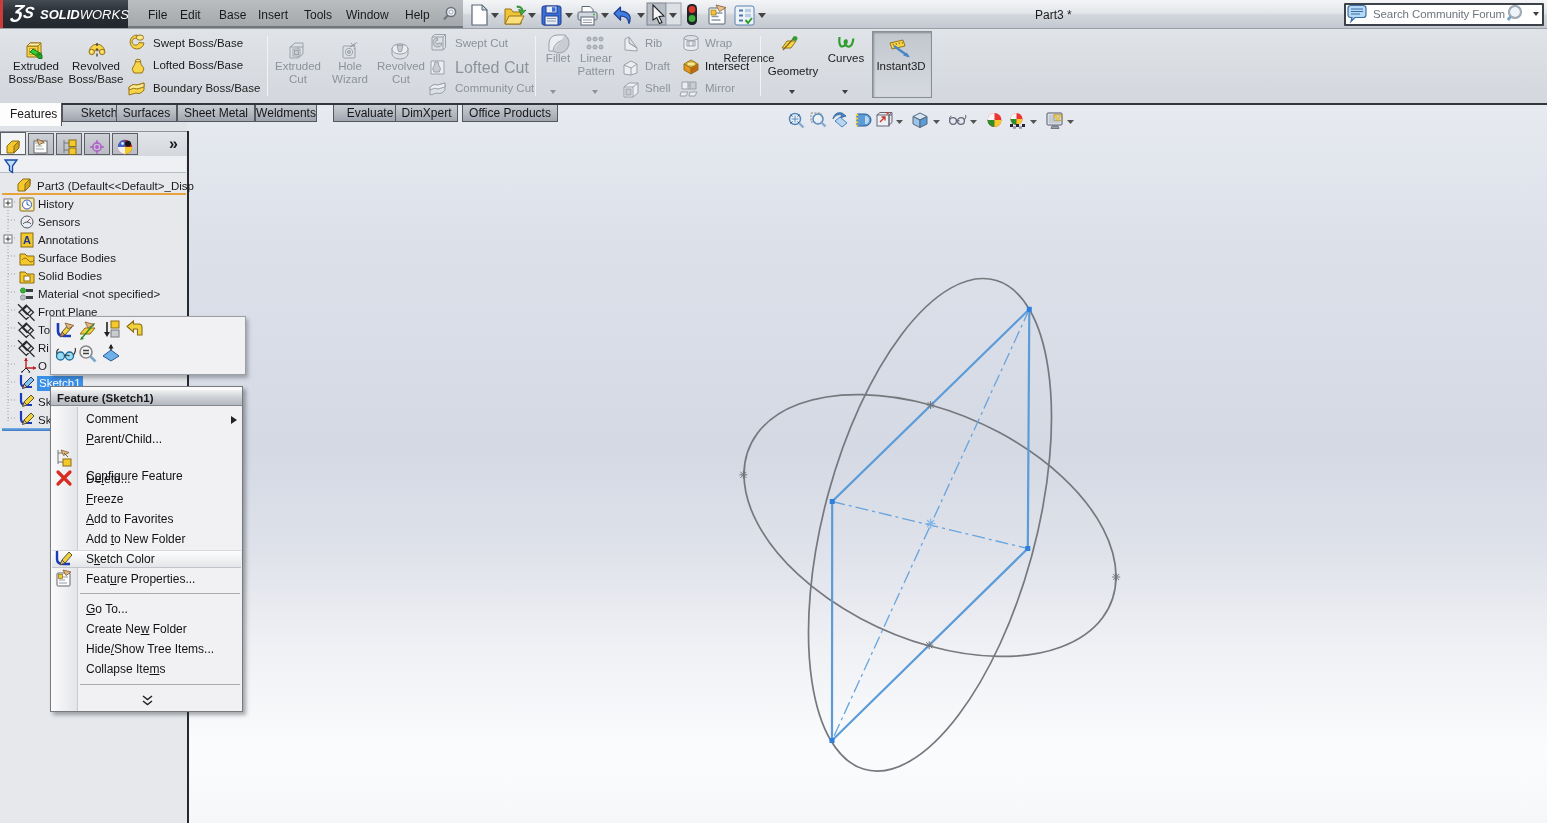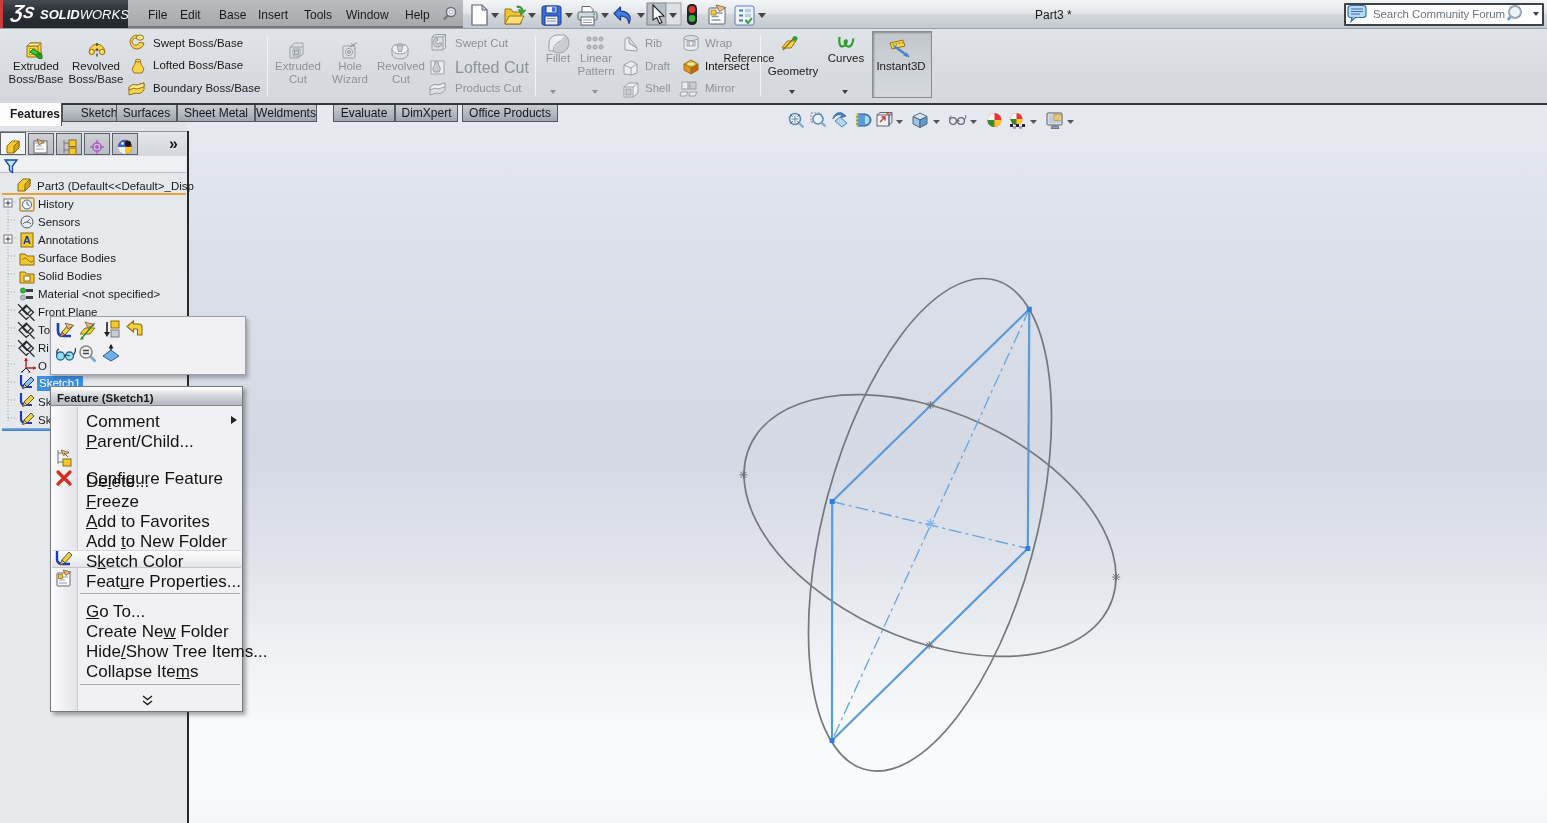--- a/index.html
+++ b/index.html
@@ -135,21 +135,21 @@
 <div class="tx" style="left:153px;top:82px;font-size:11.5px">Boundary Boss/Base</div>
 
 <div class="tx" style="left:298px;top:60px;font-size:11.5px;color:#8d9299;transform:translateX(-50%)">Extruded</div>
 <div class="tx" style="left:298px;top:73px;font-size:11.5px;color:#8d9299;transform:translateX(-50%)">Cut</div>
 <div class="tx" style="left:350px;top:60px;font-size:11.5px;color:#8d9299;transform:translateX(-50%)">Hole</div>
 <div class="tx" style="left:350px;top:73px;font-size:11.5px;color:#8d9299;transform:translateX(-50%)">Wizard</div>
 <div class="tx" style="left:401px;top:60px;font-size:11.5px;color:#8d9299;transform:translateX(-50%)">Revolved</div>
 <div class="tx" style="left:401px;top:73px;font-size:11.5px;color:#8d9299;transform:translateX(-50%)">Cut</div>
 <div class="tx" style="left:455px;top:37px;font-size:11.5px;color:#8d9299">Swept Cut</div>
 <div class="tx" style="left:455px;top:59px;font-size:16px;color:#8d9299">Lofted Cut</div>
-<div class="tx" style="left:455px;top:82px;font-size:11.5px;color:#8d9299">Products Cut</div>
+<div class="tx" style="left:455px;top:82px;font-size:11.5px;color:#8d9299">Community Cut</div>
 
 <div class="tx" style="left:558px;top:52px;font-size:11.5px;color:#8d9299;transform:translateX(-50%)">Fillet</div>
 <div class="tx" style="left:596px;top:52px;font-size:11.5px;color:#8d9299;transform:translateX(-50%)">Linear</div>
 <div class="tx" style="left:596px;top:65px;font-size:11.5px;color:#8d9299;transform:translateX(-50%)">Pattern</div>
 <div class="tx" style="left:645px;top:37px;font-size:11.5px;color:#8d9299">Rib</div>
 <div class="tx" style="left:645px;top:60px;font-size:11.5px;color:#8d9299">Draft</div>
 <div class="tx" style="left:645px;top:82px;font-size:11.5px;color:#8d9299">Shell</div>
 <div class="tx" style="left:705px;top:37px;font-size:11.5px;color:#8d9299">Wrap</div>
 <div class="tx" style="left:705px;top:60px;font-size:11.5px;color:#111">Intersect</div>
 <div class="tx" style="left:705px;top:82px;font-size:11.5px;color:#8d9299">Mirror</div>
@@ -307,26 +307,26 @@
       <path d="M4 4.5 l.5 2 M7 4 l.5 2 M10 3.3 l.5 2 M13 2.7 l.5 2" stroke="#99741a"></path>
       <path d="M5 7 l14 10" stroke="#4a86c8" stroke-width="2.4"></path>
       <path d="M21 18.5 l-7 -2 3.5 -3 z" fill="#4a86c8"></path>
     </g>
 </svg>
 
 <style>
 .tab{position:absolute;z-index:6;top:105px;height:17px;background:linear-gradient(180deg,#c9cdd3 0%,#b3b8c0 55%,#9fa5ae 100%);border:1px solid #54585e;border-top:none;font-size:12px;color:#15161a;text-align:center;line-height:16px}
 </style>
 <div class="abs" style="z-index:6;left:0;top:103px;width:62px;height:23px;background:#fdfdfe;border-right:1px solid #54585e"></div>
-<div class="tx" style="z-index:6;left:10px;top:107px;font-size:12px;font-weight:bold">Features</div>
+<div class="tx" style="z-index:6;left:10px;top:107px;font-size:12px;font-weight:normal">Features</div>
 <div class="tab" style="left:62px;width:74px">Sketch</div>
 <div class="tab" style="left:116px;width:61px">Surfaces</div>
 <div class="tab" style="left:177px;width:78px">Sheet Metal</div>
 <div class="tab" style="left:255px;width:62px">Weldments</div>
-<div class="tab" style="left:333px;width:62px">Evaluate</div>
+<div class="tab" style="left:333px;width:74px">Evaluate</div>
 <div class="tab" style="left:395px;width:63px">DimXpert</div>
 <div class="tab" style="left:462px;width:96px">Office Products</div>
 
 <div class="abs" id="viewport" style="left:187px;top:105px;width:1360px;height:718px;background:linear-gradient(180deg,#e7eaf0 0%,#dde1ea 18%,#d4d9e4 48%,#dfe2ea 62%,#f0f1f5 76%,#fbfcfd 90%,#f6f7f9 100%)"></div>
 <div class="abs" style="left:0px;top:105px;width:187px;height:26px;background:#e0e3e8"></div>
 
 <svg id="sketch" style="left:187px;top:106px" width="1360" height="717" viewBox="187 106 1360 717">
   <g fill="none">
     <circle r="1" transform="matrix(99.3 -215.5 -70 -119.2 930 524.8)" stroke="#75787d" stroke-width="1.7" vector-effect="non-scaling-stroke"></circle>
     <circle r="1" transform="matrix(186 51.3 0.6 -120.5 930 525.5)" stroke="#75787d" stroke-width="1.7" vector-effect="non-scaling-stroke"></circle>
@@ -633,21 +633,21 @@
       </g>
 
   <g transform="translate(52,28)">
         <path d="M9 1 V13" stroke="#222" stroke-width="1.4" fill="none"></path>
         <path d="M9 0 l-2.5 4.5 h5 z" fill="#222"></path>
         <path d="M1 16 L9 10 L17 16 L9 21 Z" fill="#6db1e8" stroke="#2a5a9a" transform="translate(0,-4)"></path>
       </g>
 </svg>
 </div>
 
-<style>.mi{position:absolute;left:86px;font-size:17px;color:#121212;white-space:nowrap}</style>
+<style>.mi{position:absolute;left:86px;font-size:12px;color:#121212;white-space:nowrap}</style>
 <div id="ctxmenu">
 <div class="abs" style="left:50px;top:386px;width:193px;height:326px;background:#f1f1f4;border:1px solid #76797e;box-shadow:3px 3px 4px rgba(40,44,50,.4)"></div>
 <div class="abs" style="left:51px;top:387px;width:191px;height:3px;background:#fafafb"></div>
 <div class="abs" style="left:51px;top:390px;width:191px;height:16px;background:linear-gradient(180deg,#f0f1f2 0%,#cfd2d7 45%,#b4b8bf 100%);border-bottom:1px solid #85888d"></div>
 <div class="tx" style="left:57px;top:392px;font-size:11.5px;font-weight:bold">Feature (Sketch1)</div>
 <div class="abs" style="left:51px;top:407px;width:26px;height:304px;background:linear-gradient(90deg,#fbfbfc,#e4e5e9)"></div>
 <div class="abs" style="left:77px;top:407px;width:1px;height:304px;background:#c9cbd0"></div>
 
 <div class="abs" style="left:52px;top:550px;width:189px;height:18px;background:linear-gradient(180deg,#fefefe,#e3e5e9);border-top:1px solid #d8d9dd;border-bottom:1px solid #c3c5ca"></div>
 <div class="mi" style="top:412px">Comment</div>

